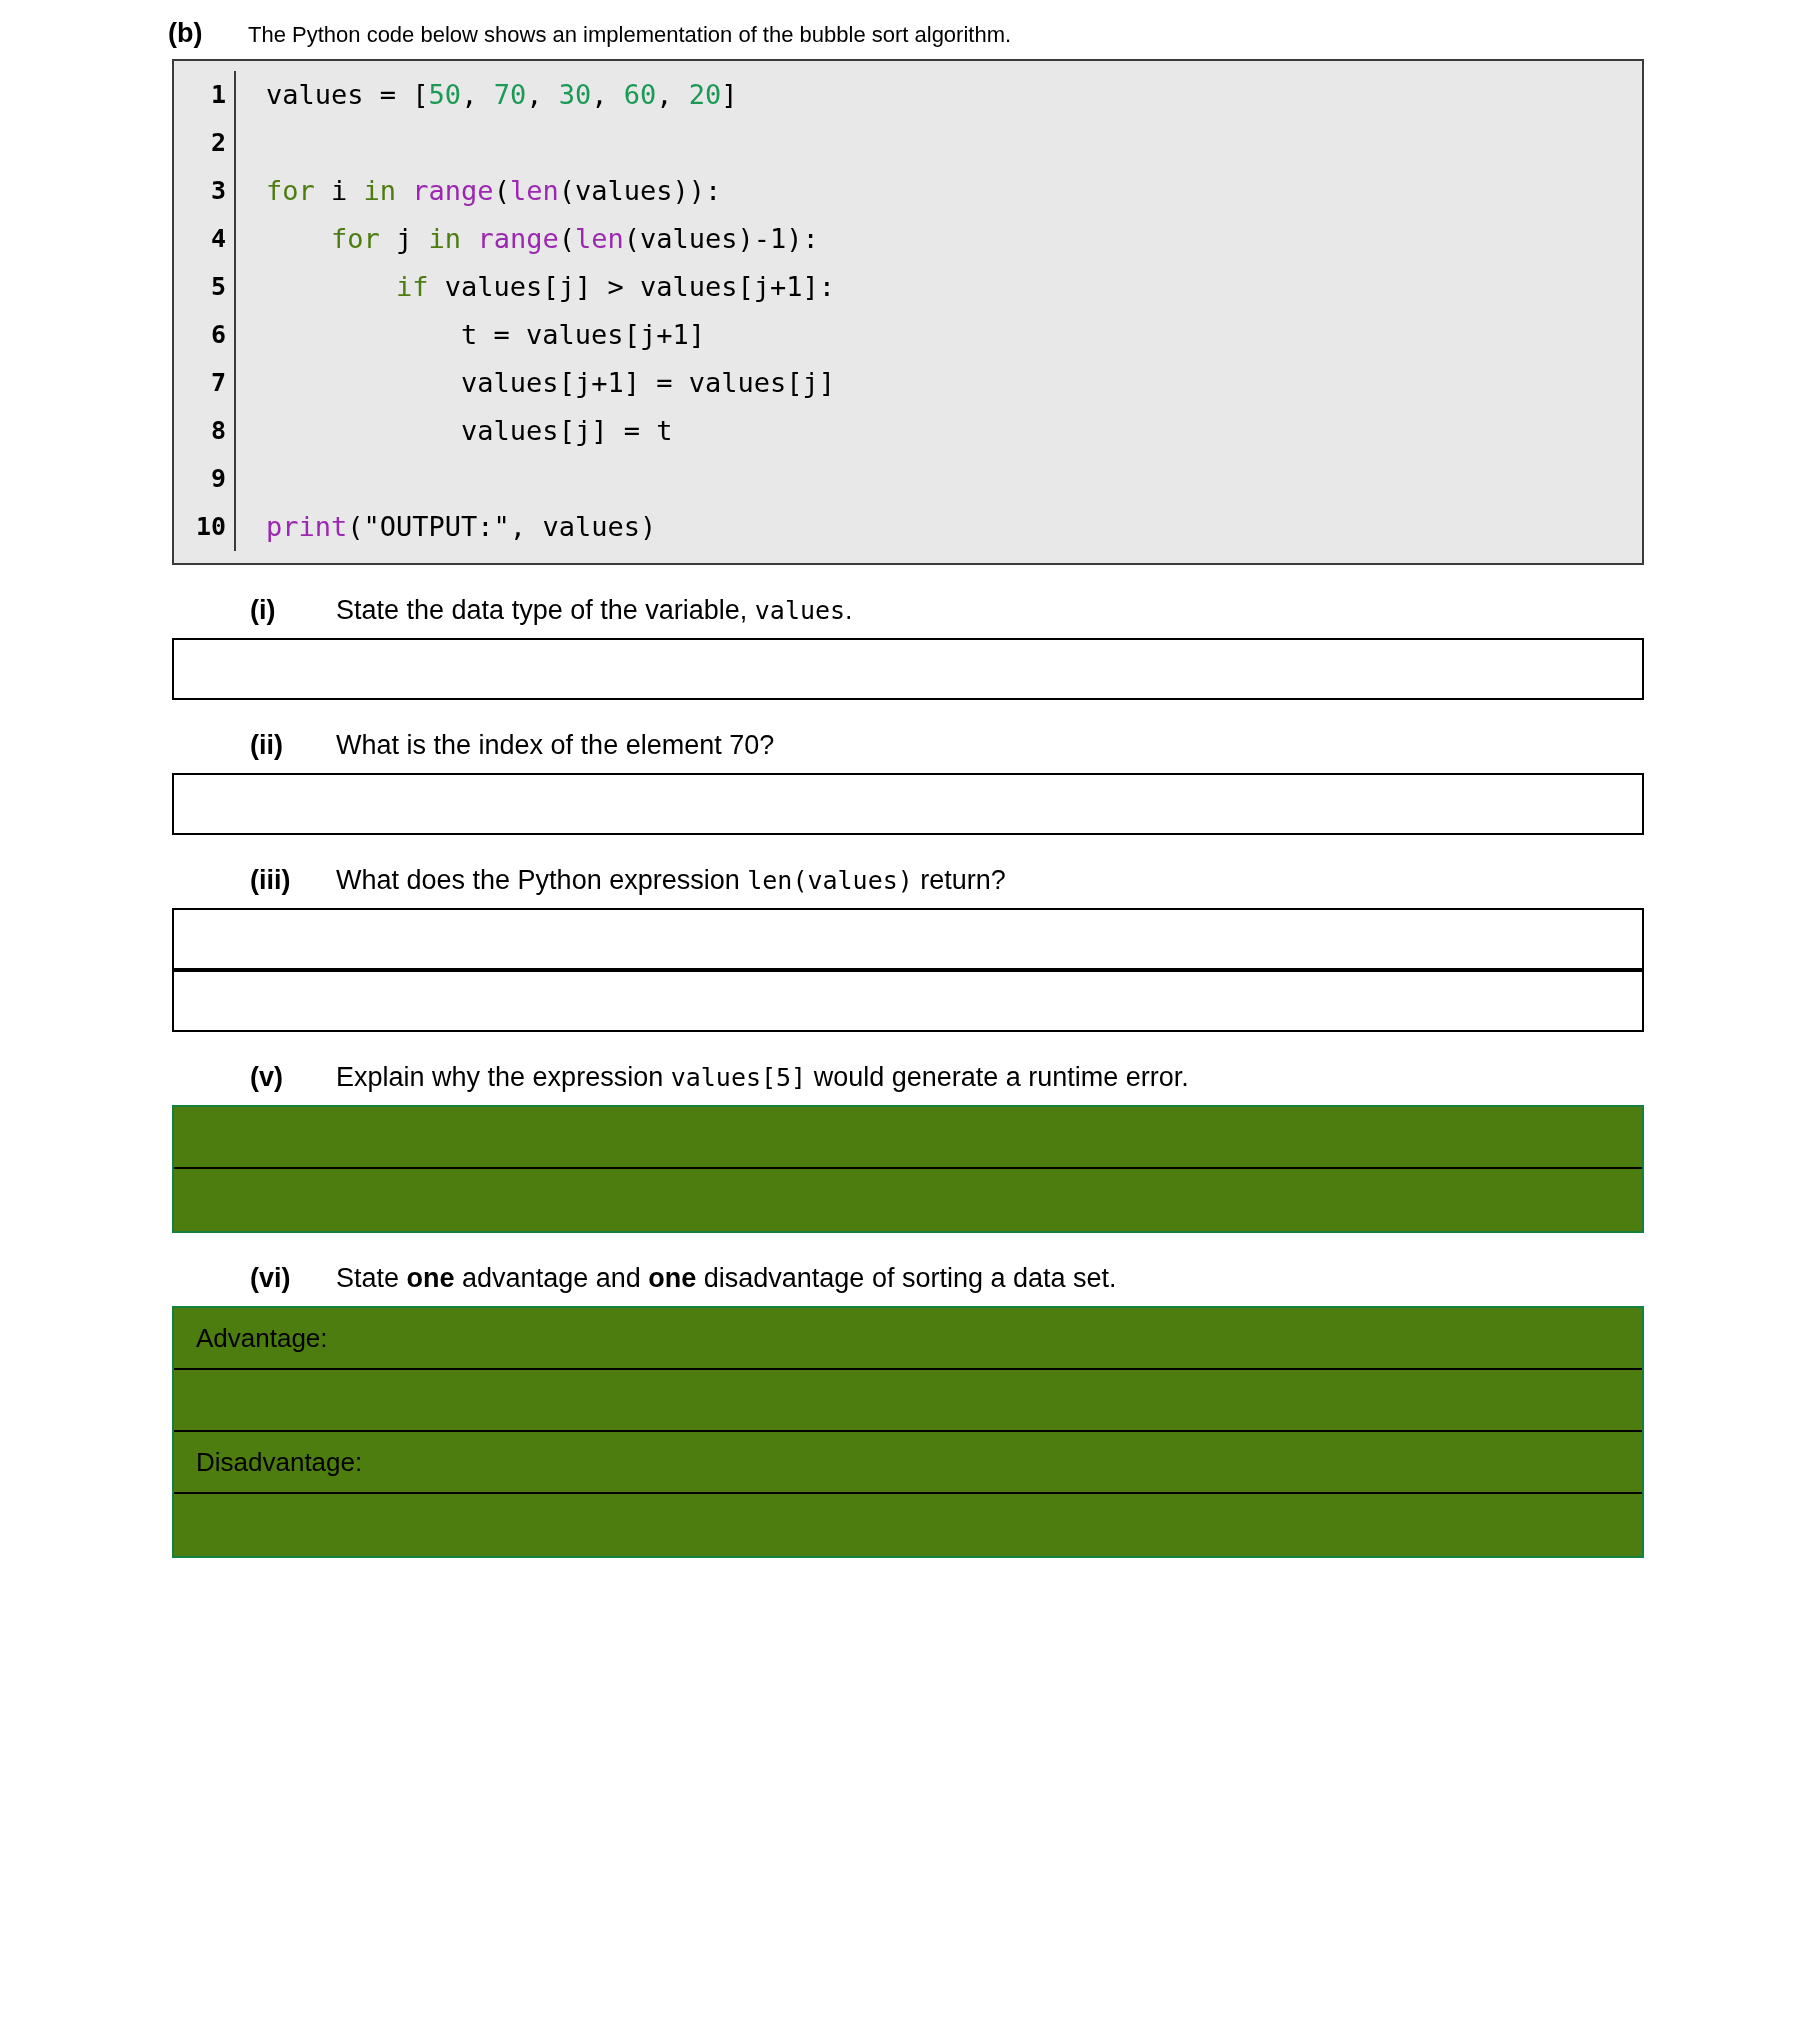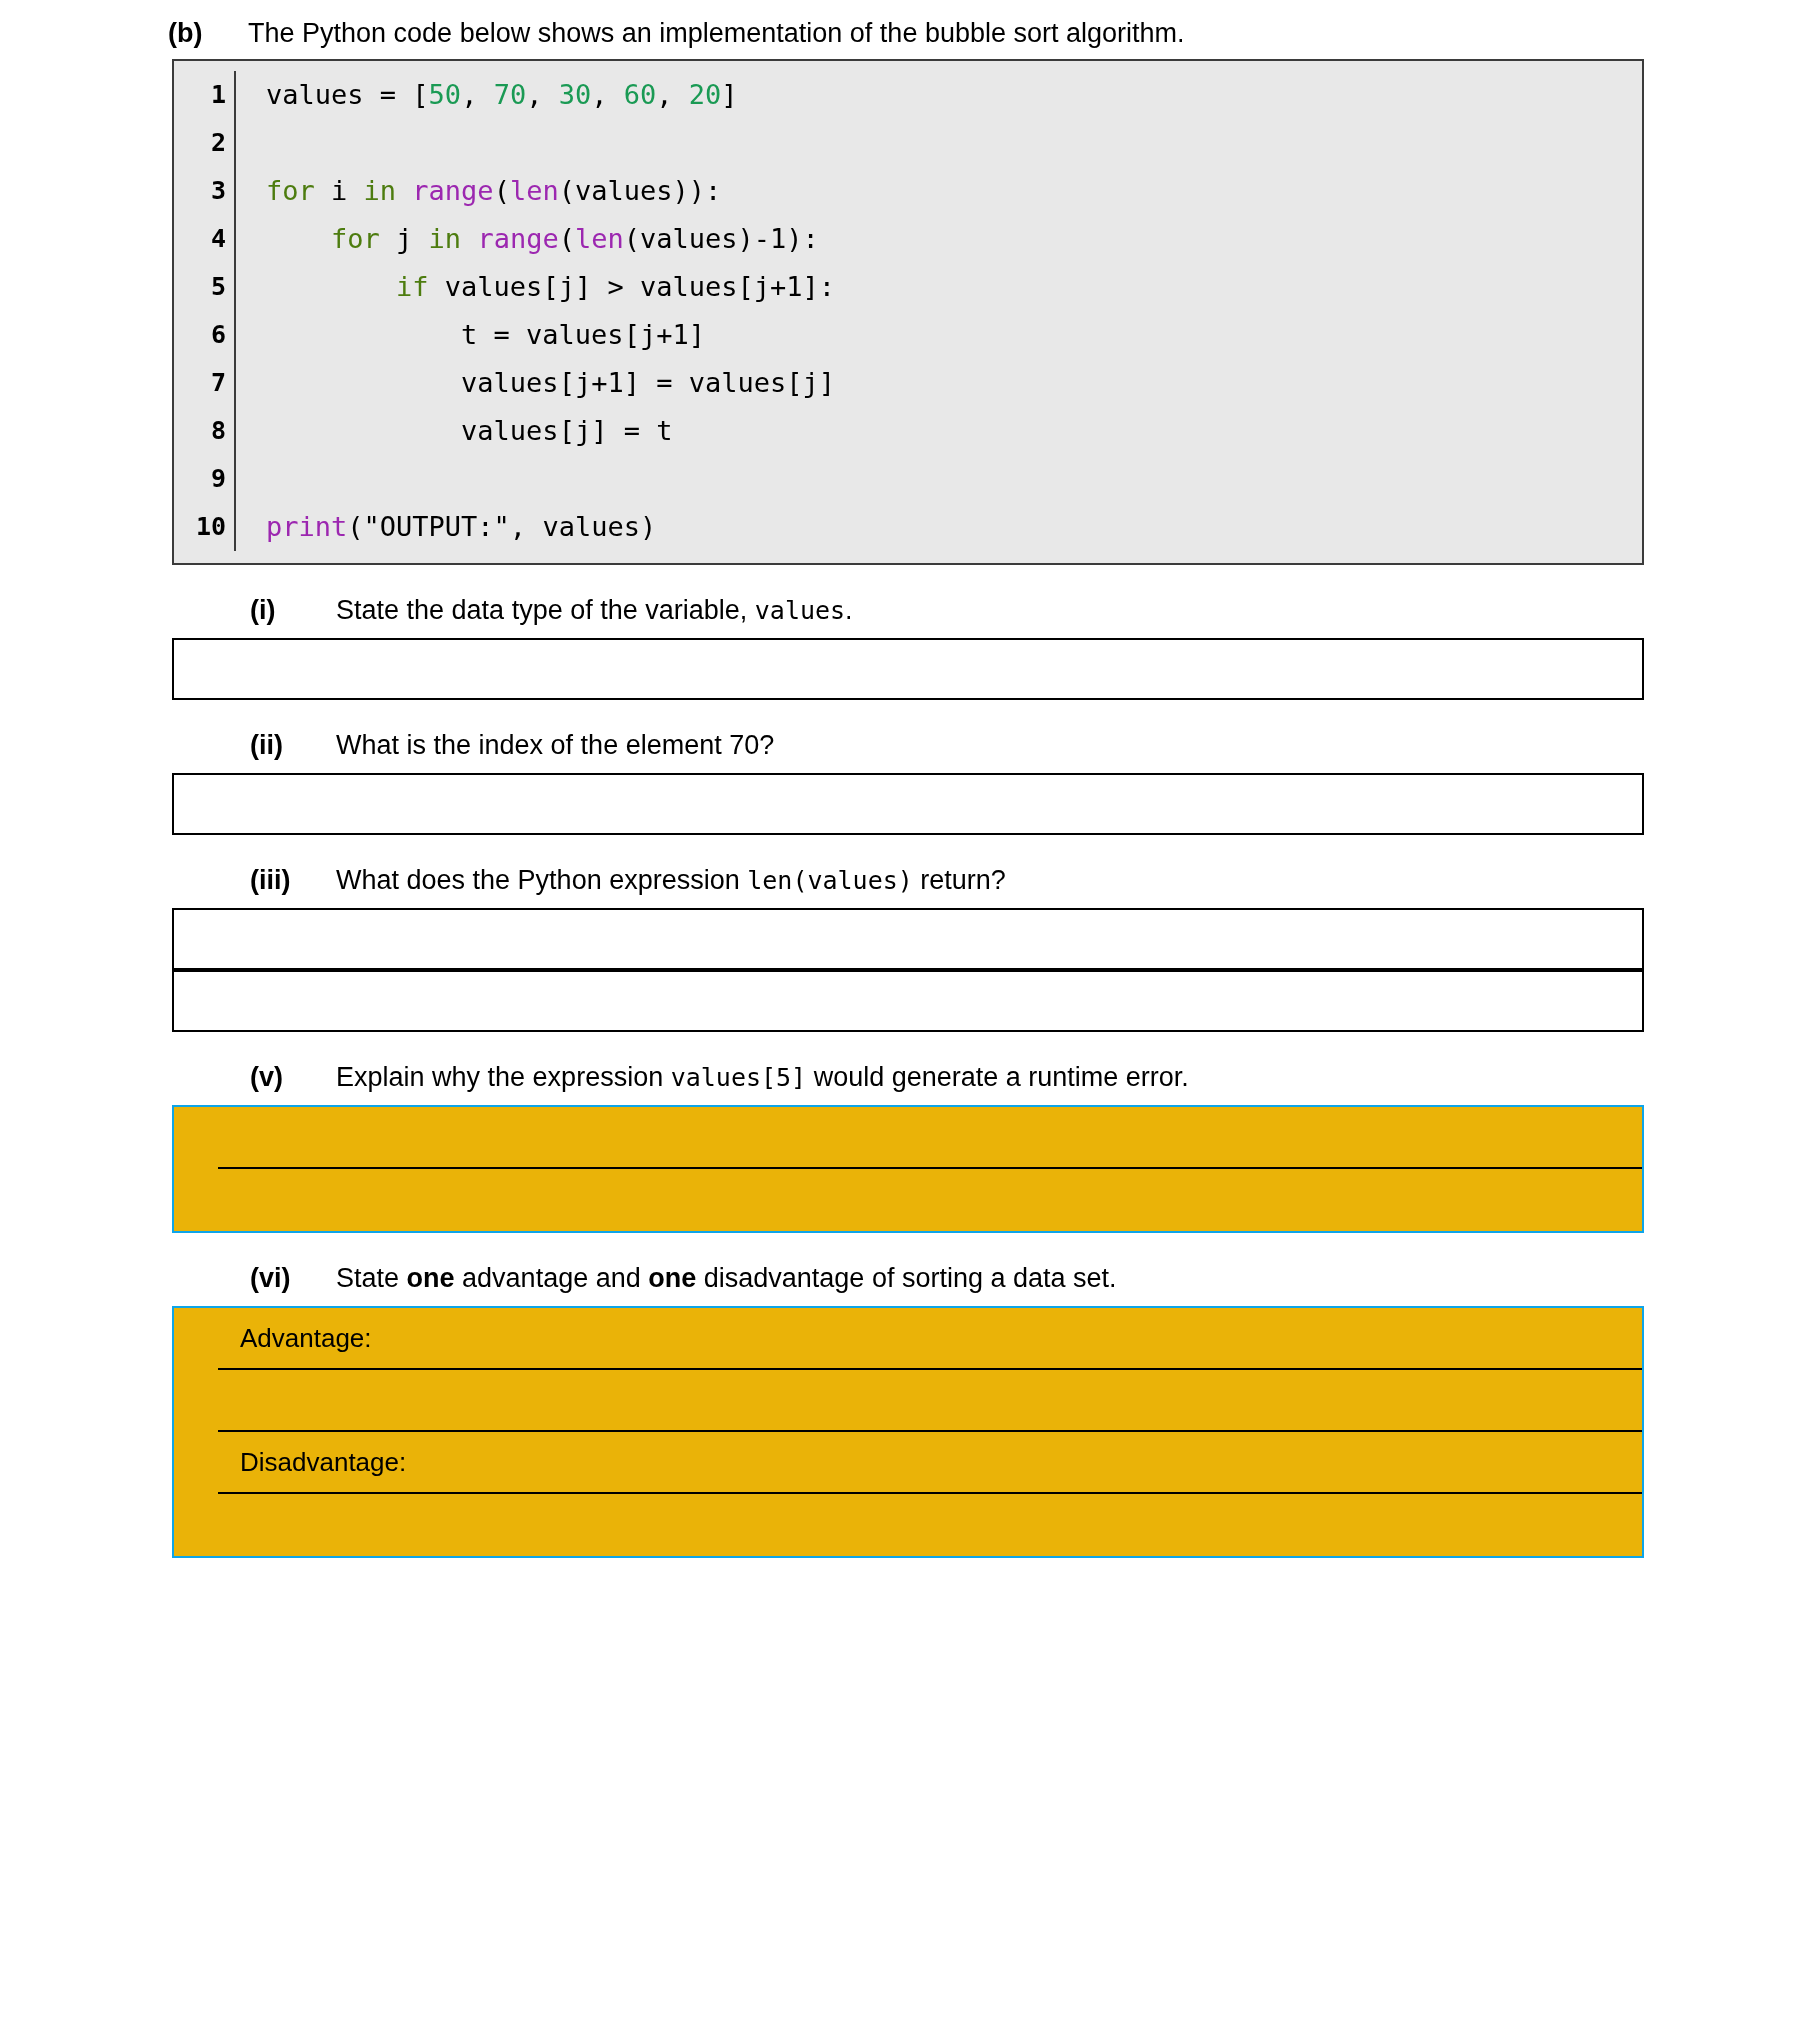--- a/index.html
+++ b/index.html
@@ -28,21 +28,21 @@
     margin: 8px 0 10px 0;
     padding-left: 168px;
   }
   .part-label {
     font-weight: bold;
     font-size: 27px;
     width: 80px;
     flex: 0 0 80px;
   }
   .part-text {
-    font-size: 27px;
+    font-size: 22px;
   }
 
   
   .code-wrap {
     margin-left: 172px;
     width: 1472px;
     border: 2px solid #3b3b3b;
     background: #e8e8e8;
     box-sizing: border-box;
     display: flex;
@@ -105,23 +105,22 @@
     width: 1472px;
     box-sizing: border-box;
     border: 2px solid #000;
     height: 62px;
     background: #fff;
   }
   .ansgroup {
     margin-left: 172px;
     width: 1472px;
     box-sizing: border-box;
-    border: 2px solid #0ea5e9;
-    background: #eab308;
-    padding-left: 44px;
+    border: 2px solid #15803d;
+    background: #4d7c0f;
   }
   .ansgroup .cell {
     box-sizing: border-box;
     height: 62px;
     border-bottom: 2px solid #000;
     display: flex;
     align-items: center;
     padding-left: 22px;
     font-size: 26px;
   }

